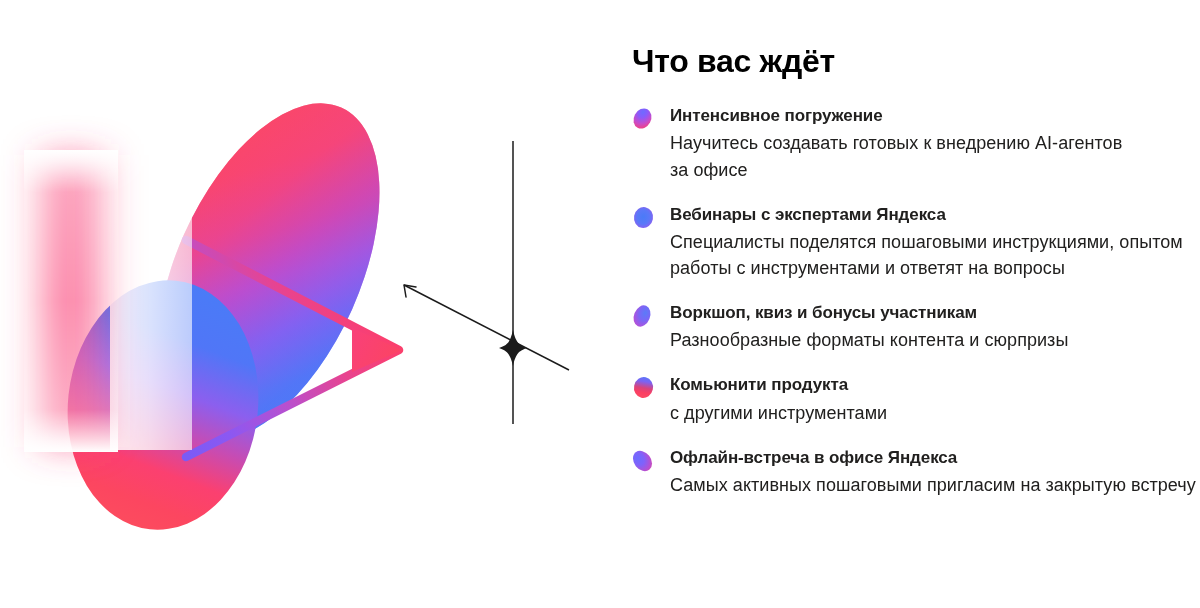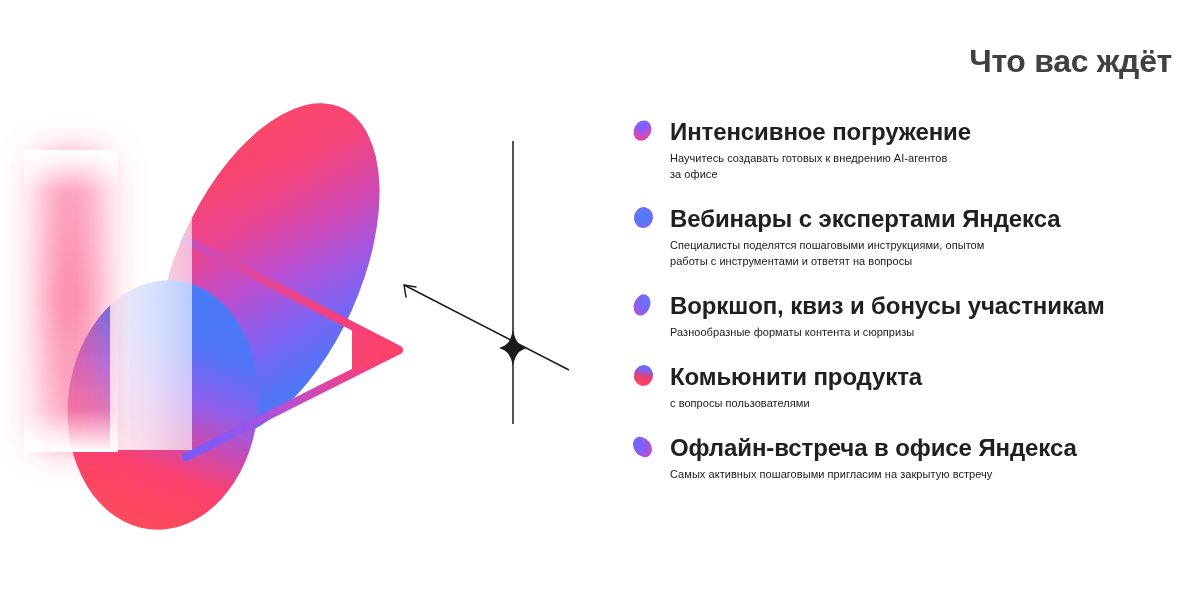--- a/index.html
+++ b/index.html
@@ -18,26 +18,25 @@
 
   
   .content {
     position:absolute;
     left:632px; top:44px;
     width:540px;
   }
   .heading {
     font-size:32px;
     font-weight:bold;
-    color:#404040;
+    color:#000000;
     letter-spacing:-0.3px;
     line-height:1.1;
-    margin-bottom:38px;
+    margin-bottom:26px;
     white-space:nowrap;
-    text-align:right;
   }
   .feature-list { list-style:none; }
   .feature {
     position:relative;
     padding-left:38px;
     margin-bottom:21px;
   }
   .feature:last-child { margin-bottom:16px; }
   .bullet {
     position:absolute;
@@ -49,30 +48,30 @@
         background:radial-gradient(ellipse 120% 120% at 35% 22%, #6E6BFF 0%, #8A5BFB 22%, #C94BC8 48%, #FB3E6E 75%, #FC4C63 100%); }
   .b2 { width:19px; height:21px; transform:rotate(10deg);
         background:radial-gradient(ellipse 85% 85% at 48% 48%, #4A7BF7 0%, #5B78F8 40%, #8E5EF0 68%, #E8437F 92%, #FB3F6F 100%); }
   .b3 { width:16px; height:22px; transform:rotate(22deg);
         background:radial-gradient(ellipse 110% 110% at 62% 32%, #5B7BF8 0%, #7A67F6 32%, #A855E0 58%, #E8439A 85%, #F53F8B 100%); }
   .b4 { width:19px; height:21px; transform:rotate(12deg);
         background:linear-gradient(178deg, #5B76F8 0%, #7A63F4 22%, #D9437C 52%, #FB3F63 74%, #FC4A63 100%); }
   .b5 { width:17px; height:22px; transform:rotate(-38deg);
         background:radial-gradient(ellipse 120% 120% at 38% 28%, #6C6CFF 0%, #8062FA 28%, #B84FD0 55%, #F5407E 82%, #FB3F6F 100%); }
   .feature-title {
-    font-size:24px;
+    font-size:17px;
     font-weight:bold;
     color:#21201F;
     line-height:1.25;
     letter-spacing:-0.1px;
     margin-bottom:4px;
     white-space:nowrap;
   }
   .feature-desc {
-    font-size:11px;
+    font-size:18px;
     font-weight:normal;
     color:#21201F;
     line-height:1.45;
     letter-spacing:0.05px;
   }
   .feature-desc span { display:block; white-space:nowrap; }
 </style>
 </head>
 <body>
 
@@ -236,21 +235,21 @@
         <div class="feature-title">Воркшоп, квиз и бонусы участникам</div>
         <div class="feature-desc">
           <span>Разнообразные форматы контента и сюрпризы</span>
         </div>
       </li>
 
       <li class="feature">
         <span class="bullet b4"></span>
         <div class="feature-title">Комьюнити продукта</div>
         <div class="feature-desc">
-          <span>с вопросы пользователями</span>
+          <span>с другими инструментами</span>
         </div>
       </li>
 
       <li class="feature">
         <span class="bullet b5"></span>
         <div class="feature-title">Офлайн-встреча в офисе Яндекса</div>
         <div class="feature-desc">
           <span>Самых активных пошаговыми пригласим на закрытую встречу</span>
         </div>
       </li>

